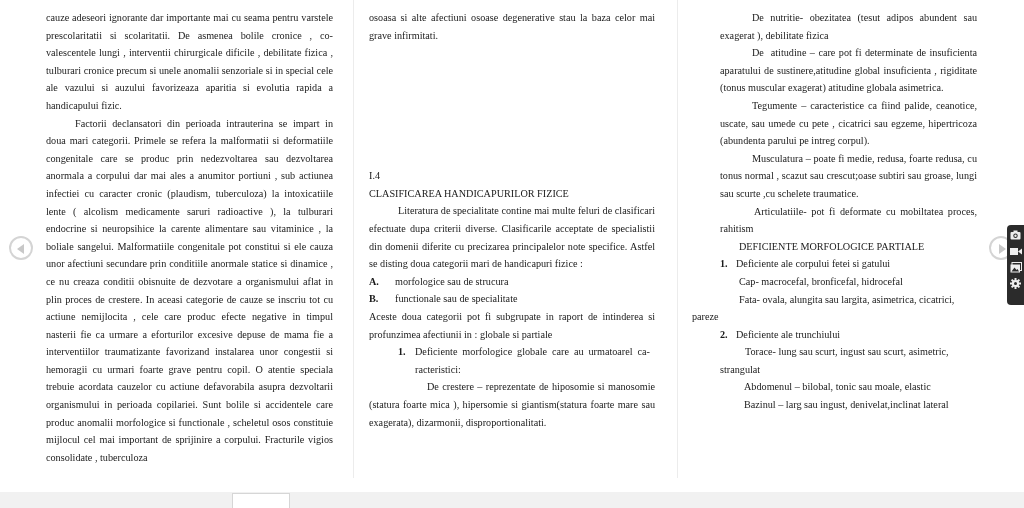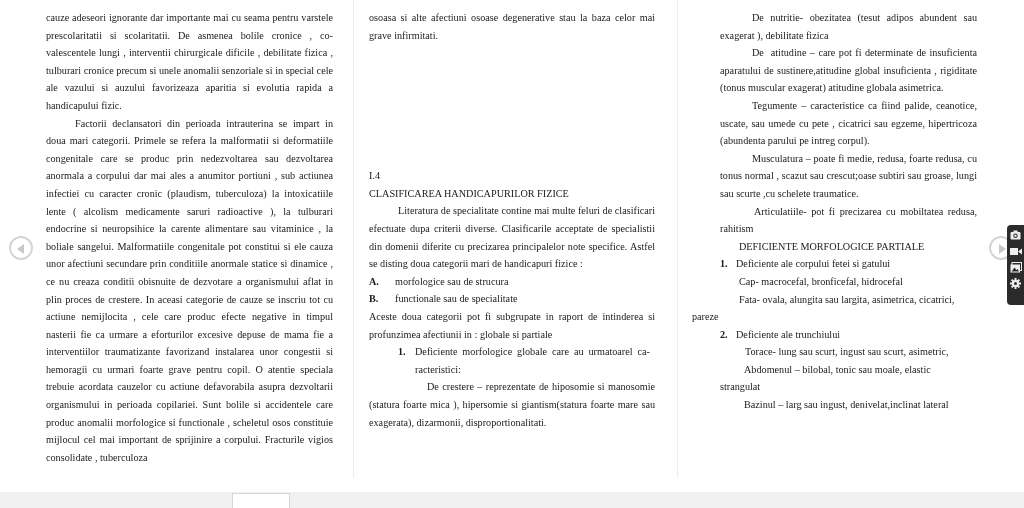--- a/index.html
+++ b/index.html
@@ -64,36 +64,36 @@
     <p class="last" style="text-indent:58px"><span class="u">De crestere –</span><span> reprezentate de hiposomie si mano­somie (statura foarte mica ), hipersomie si giantism(statura foarte mare sau exagerata), dizarmonii, disproportional­itati.</span></p>
   </div>
 
   <div class="divider" style="left:677px"></div>
 
   <div id="col3" class="col">
     <p class="last" style="text-indent:32px"><span class="u">De nutritie- </span><span>obezitatea (tesut adipos abundent sau exagerat ), debilitate fizica</span></p>
     <p class="last" style="text-indent:32px"><span>De</span><span class="u" style="white-space:pre">  atitudine –</span><span> care pot fi determinate de insufi­cienta aparatului de sustinere,atitudine global insuficienta , rigiditate (tonus muscular exagerat) atitudine globala asi­metrica.</span></p>
     <p class="last" style="text-indent:32px"><span class="u">Tegumente </span><span>– caracteristice ca fiind palide, cea­notice, uscate, sau umede cu pete , cicatrici sau egzeme, hipertricoza (abundenta parului pe intreg corpul).</span></p>
     <p class="last" style="text-indent:32px"><span class="u">Musculatura </span><span>– poate fi medie, redusa, foarte redusa, cu tonus normal , scazut sau crescut;oase subtiri sau groase, lungi sau scurte ,cu schelete traumatice.</span></p>
-    <p class="last u" style="text-indent:34px">Articulatiile- pot fi precizarea cu mobiltatea redusa, rahitism</p>
+    <p class="last u" style="text-indent:34px">Articulatiile- pot fi deformate cu mobiltatea proces, rahitism</p>
     <p style="padding-left:19px"><span class="u">DEFICIENTE MORFOLOGICE PARTIALE</span></p>
     <div class="li">
         <span class="mk" style="width:16px">1.</span>
         <span>Deficiente ale corpului fetei si gatului</span>
       </div>
     <p style="padding-left:19px"><span>Cap- macrocefal, bronficefal</span><span class="u">, hidrocefal</span></p>
     <p style="padding-left:19px"><span class="u" style="white-space:pre">Fata- ovala, </span><span>alungita sau largita, asimetrica, cicatrici,</span></p>
     <p style="margin-left:-28px">pareze</p>
     <div class="li">
         <span class="mk" style="width:16px">2.</span>
         <span>Deficiente ale trunchiului</span>
       </div>
     <p style="padding-left:25px">Torace- lung sau scurt, ingust sau scurt, asimetric,</p>
+    <p>strangulat</p>
     <p style="padding-left:24px">Abdomenul – bilobal, tonic sau moale, elastic</p>
-    <p>strangulat</p>
     <p style="padding-left:24px">Bazinul – larg sau ingust, denivelat,inclinat lateral</p>
   </div>
 </div>
 
 <div id="prev" class="nav"><span></span></div>
 <div id="next" class="nav"><span></span></div>
 
 <div class="toolbar">
   <div class="tb">
     <svg width="11" height="10" viewBox="0 0 11 10">

